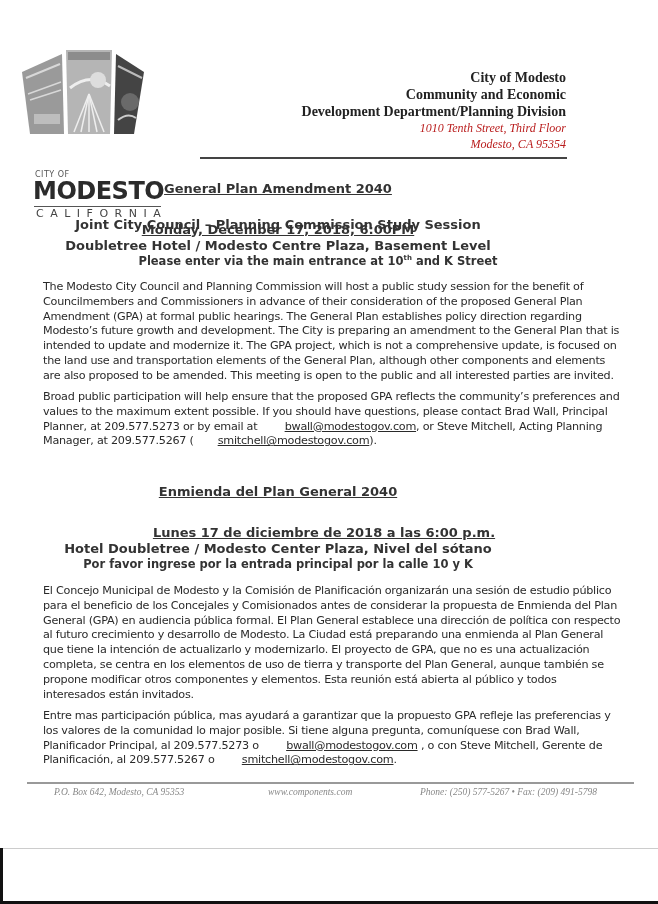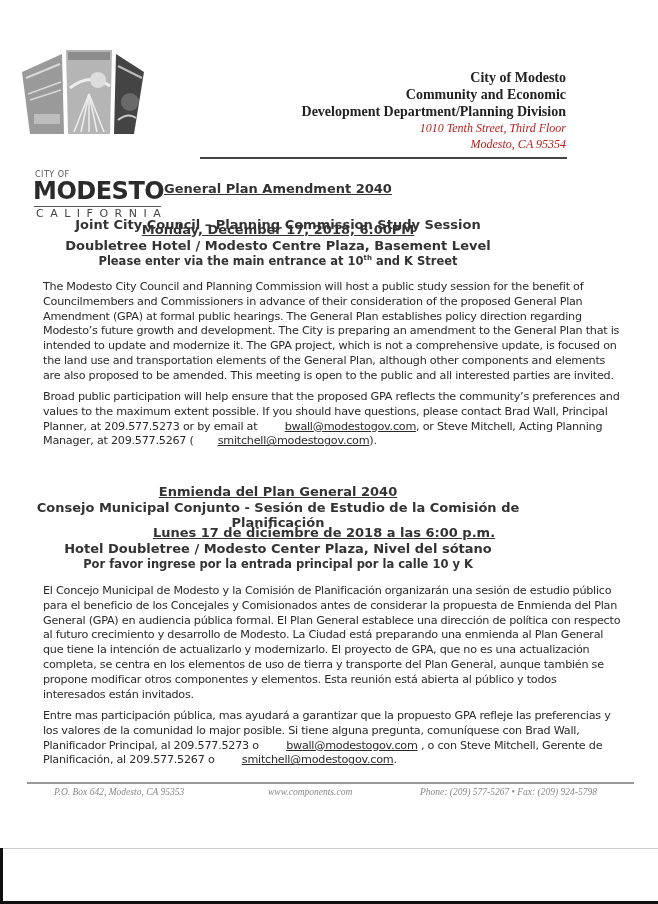--- a/index.html
+++ b/index.html
@@ -87,37 +87,36 @@
     <div class="b">Development Department/Planning Division</div>
     <div class="i">1010 Tenth Street, Third Floor</div>
     <div class="i">Modesto, CA 95354</div>
   </div>
   <div class="hdr-rule"></div>
 
   <div class="center h-title" style="top:181px;">General Plan Amendment 2040</div>
   <div class="center h-sub" style="top:197px;margin-top:20px;">Joint City Council – Planning Commission Study Session</div>
   <div class="center h-title" style="top:222px;">Monday, December 17, 2018, 6:00PM</div>
   <div class="center h-sub" style="top:238px;">Doubletree Hotel / Modesto Centre Plaza, Basement Level</div>
-  <div class="center h-small" style="top:254px;"><span>Please enter via the main entrance at 10</span><sup>th</sup><span> and K Street</span></div>
+  <div class="center h-small" style="top:254px;margin-left:40px;"><span>Please enter via the main entrance at 10</span><sup>th</sup><span> and K Street</span></div>
 
   <div class="para" style="top:280px;">The Modesto City Council and Planning Commission will host a public study session for the benefit of Councilmembers and Commissioners in advance of their consideration of the proposed General Plan Amendment (GPA) at formal public hearings.  The General Plan establishes policy direction regarding Modesto’s future growth and development.  The City is preparing an amendment to the General Plan that is intended to update and modernize it.  The GPA project, which is not a comprehensive update, is focused on the land use and transportation elements of the General Plan, although other components and elements are also proposed to be amended.  This meeting is open to the public and all interested parties are invited.</div>
 
   <div class="para" style="top:390px;"><span>Broad public participation will help ensure that the proposed GPA reflects the community’s preferences and values to the maximum extent possible.  If you should have questions, please contact Brad Wall, Principal Planner, at 209.577.5273 or by email at </span><span class="link">bwall@modestogov.com</span><span>, or Steve Mitchell, Acting Planning Manager, at 209.577.5267 (</span><span class="link">smitchell@modestogov.com</span><span>).</span></div>
 
   <div class="center h-title" style="top:484px;">Enmienda del Plan General 2040</div>
-  <div class="center h-sub" style="top:500px;">Consejo Municipal Conjunto - Sesión de Estudio de la Comisión de Planificación</div>
   <div class="center h-title" style="top:525px;padding-left:46px;">Lunes 17 de diciembre de 2018 a las 6:00 p.m.</div>
   <div class="center h-sub" style="top:541px;">Hotel Doubletree / Modesto Center Plaza, Nivel del sótano</div>
   <div class="center h-small" style="top:557px;">Por favor ingrese por la entrada principal por la calle 10 y K</div>
 
   <div class="para" style="top:584px;">El Concejo Municipal de Modesto y la Comisión de Planificación organizarán una sesión de estudio público para el beneficio de los Concejales y Comisionados antes de considerar la propuesta de Enmienda del Plan General (GPA) en audiencia pública formal.  El Plan General establece una dirección de política con respecto al futuro crecimiento y desarrollo de Modesto.  La Ciudad está preparando una enmienda al Plan General que tiene la intención de actualizarlo y modernizarlo.  El proyecto de GPA, que no es una actualización completa, se centra en los elementos de uso de tierra y transporte del Plan General, aunque también se propone modificar otros componentes y elementos.  Esta reunión está abierta al público y todos interesados están invitados.</div>
 
   <div class="para" style="top:709px;"><span>Entre mas participación pública, mas ayudará a garantizar que la propuesto GPA refleje las preferencias y los valores de la comunidad lo major posible.   Si tiene alguna pregunta, comuníquese con Brad Wall, Planificador Principal, al 209.577.5273 o </span><span class="link">bwall@modestogov.com</span><span> , o con Steve Mitchell, Gerente de Planificación, al 209.577.5267 o </span><span class="link">smitchell@modestogov.com</span><span>.</span></div>
 
   <div class="foot-rule"></div>
   <div class="foot" style="left:54px;">P.O. Box 642, Modesto, CA 95353</div>
   <div class="foot" style="left:268px;">www.components.com</div>
-  <div class="foot" style="left:420px;">Phone: (209) 577-5267  •  Fax: (209) 924-5798</div>
+  <div class="foot" style="left:420px;">Phone: (250) 577-5267  •  Fax: (209) 491-5798</div>
 
   <div class="scan-line"></div>
   <div class="scan-left"></div>
   <div class="scan-bottom"></div>
 </div>
 
 </body></html>

